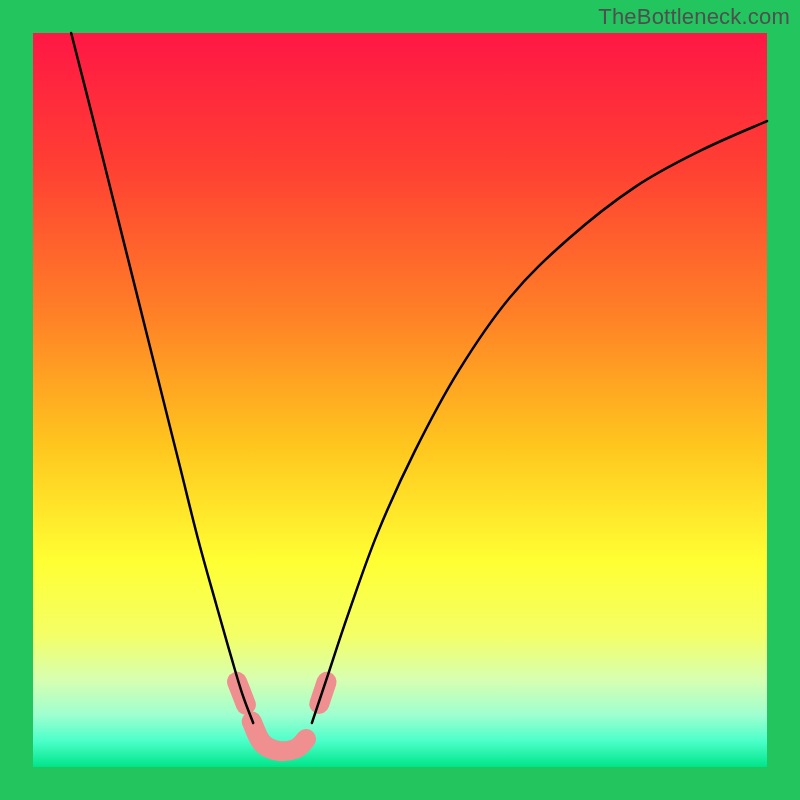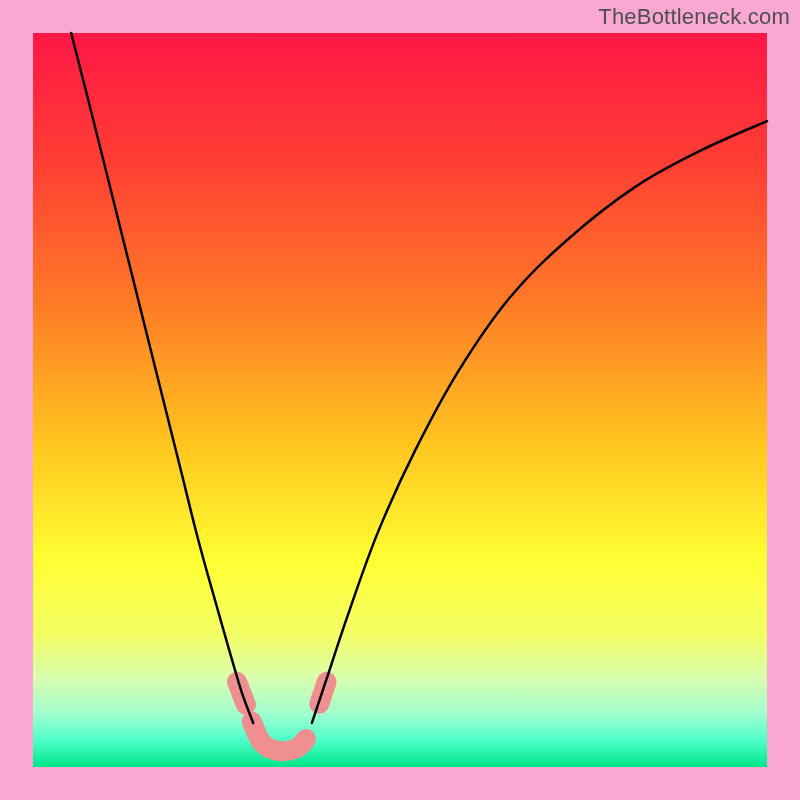--- a/index.html
+++ b/index.html
@@ -8,21 +8,21 @@
     width: 800px;
     height: 800px;
     background: #000;
     font-family: Arial, Helvetica, sans-serif;
     overflow: hidden;
   }
   .stage {
     position: relative;
     width: 800px;
     height: 800px;
-    background: #f9a8d4;
+    background: #22c55e;
   }
   .attribution {
     position: absolute;
     top: 4px;
     right: 10px;
     color: #4f4f4f;
     font-size: 22px;
     font-weight: 500;
     letter-spacing: 0.2px;
     z-index: 3;

